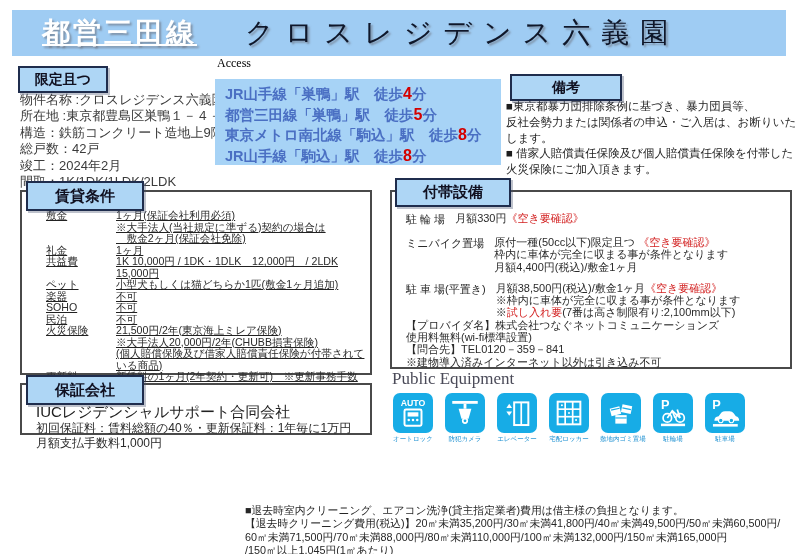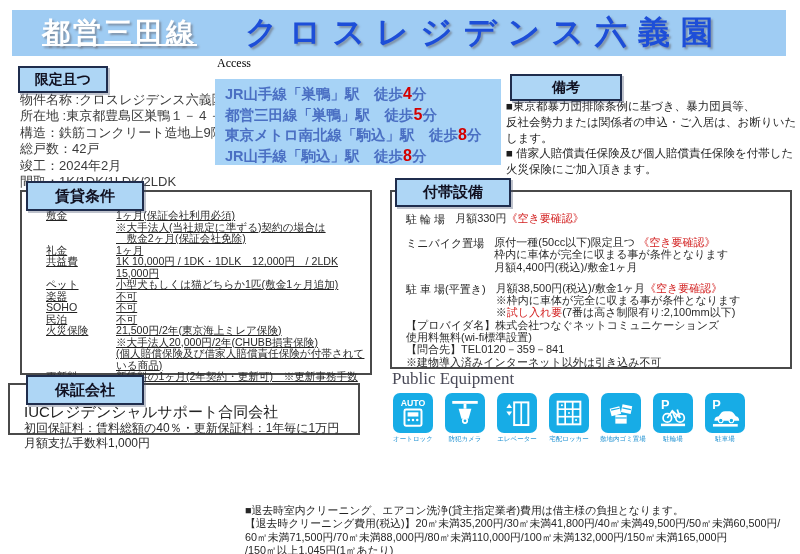--- a/index.html
+++ b/index.html
@@ -2,21 +2,21 @@
 <html><head>
 <meta charset="utf-8">
 <style>
   html,body{margin:0;padding:0;}
   body{width:800px;height:554px;background:#fff;font-family:"Liberation Sans",sans-serif;position:relative;overflow:hidden;color:#222;}
   .abs{position:absolute;}
 
   
   .banner{left:12px;top:10px;width:774px;height:46px;background:#9fccf3;display:flex;align-items:center;}
   .doc-type{font-size:28px;font-weight:bold;color:#fff;text-decoration:underline;margin-left:30px;letter-spacing:3px;text-shadow:2px 2px 2px rgba(100,100,110,.55);white-space:nowrap;}
-  .prop-name{font-size:32px;font-weight:bold;color:#1d4ed8;margin-left:48px;letter-spacing:11px;text-shadow:2px 2px 2px rgba(100,100,110,.55);white-space:nowrap;}
+  .prop-name{font-size:28px;font-weight:normal;color:#0f172a;margin-left:48px;letter-spacing:11px;text-shadow:2px 2px 2px rgba(100,100,110,.55);white-space:nowrap;}
 
   
   .tag{background:#aed6f5;border:2px solid #1f2d4d;box-shadow:2px 2px 0 rgba(70,80,110,.35);display:flex;align-items:center;justify-content:center;font-weight:bold;color:#101020;z-index:3;}
 
   #overview-tag{left:18px;top:66px;width:86px;height:23px;font-size:14px;}
   #overview-lines{left:20px;top:92px;font-size:13px;line-height:16.4px;color:#3b3b3b;white-space:pre-line;}
 
   #access-title{left:217px;top:56px;font-family:"Liberation Serif",serif;font-size:12px;color:#000000;}
   #access-box{left:215px;top:79px;width:286px;height:86px;background:#a7d3f6;padding:5px 0 0 10px;box-sizing:border-box;}
   .a-line{font-size:14.5px;font-weight:bold;color:#4a6fc3;line-height:19.5px;white-space:nowrap;}
@@ -26,21 +26,21 @@
   #remarks-text{left:506px;top:99px;width:292px;font-size:11.5px;line-height:15.8px;color:#1d1d1d;white-space:pre-line;}
 
   .framed{border:2px solid #4a4a4a;background:#fff;box-sizing:border-box;}
   #rental-box{left:20px;top:190px;width:352px;height:185px;}
   #rental-tag{left:26px;top:181px;width:114px;height:26px;font-size:15px;}
   #rental-rows{padding:18px 4px 0 24px;text-decoration:underline;}
   .r-row{display:flex;font-size:10.6px;line-height:11.5px;color:#2a2a2a;}
   .r-term{width:70px;flex-shrink:0;}
   .r-desc{white-space:pre-line;}
 
-  #guarantor-box{left:8px;top:383px;width:352px;height:52px;}
+  #guarantor-box{left:20px;top:383px;width:352px;height:52px;}
   #guarantor-tag{left:26px;top:375px;width:114px;height:26px;font-size:15px;}
   #guarantor-content{padding:18px 0 0 14px;}
   .g-name{font-size:15px;color:#222;line-height:17px;}
   .g-lines{font-size:12px;line-height:14.5px;color:#2a2a2a;white-space:pre-line;margin-top:1px;}
 
   #facilities-box{left:390px;top:190px;width:402px;height:179px;}
   #facilities-tag{left:395px;top:178px;width:112px;height:25px;font-size:15px;}
   #facilities-rows{padding:20px 12px 0 14px;font-size:11px;color:#2a2a2a;}
   .f-row{display:flex;}
   .f-term{flex-shrink:0;margin-right:10px;}

